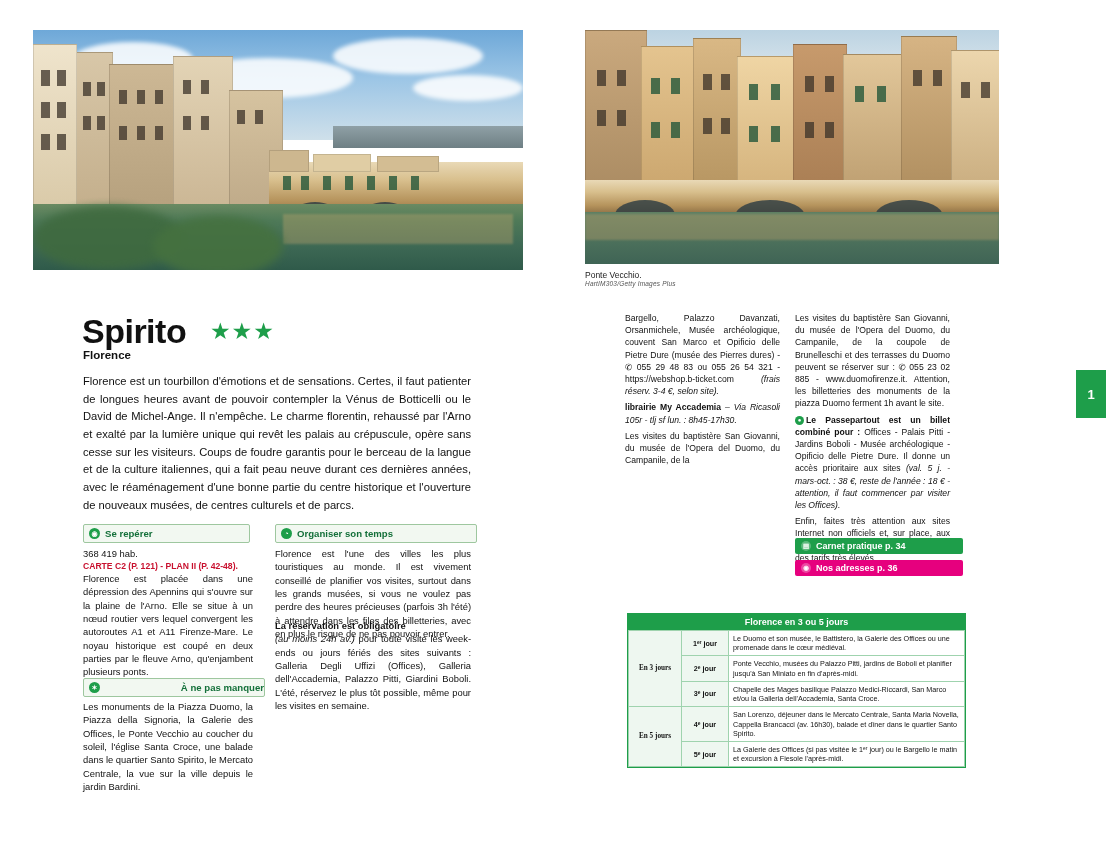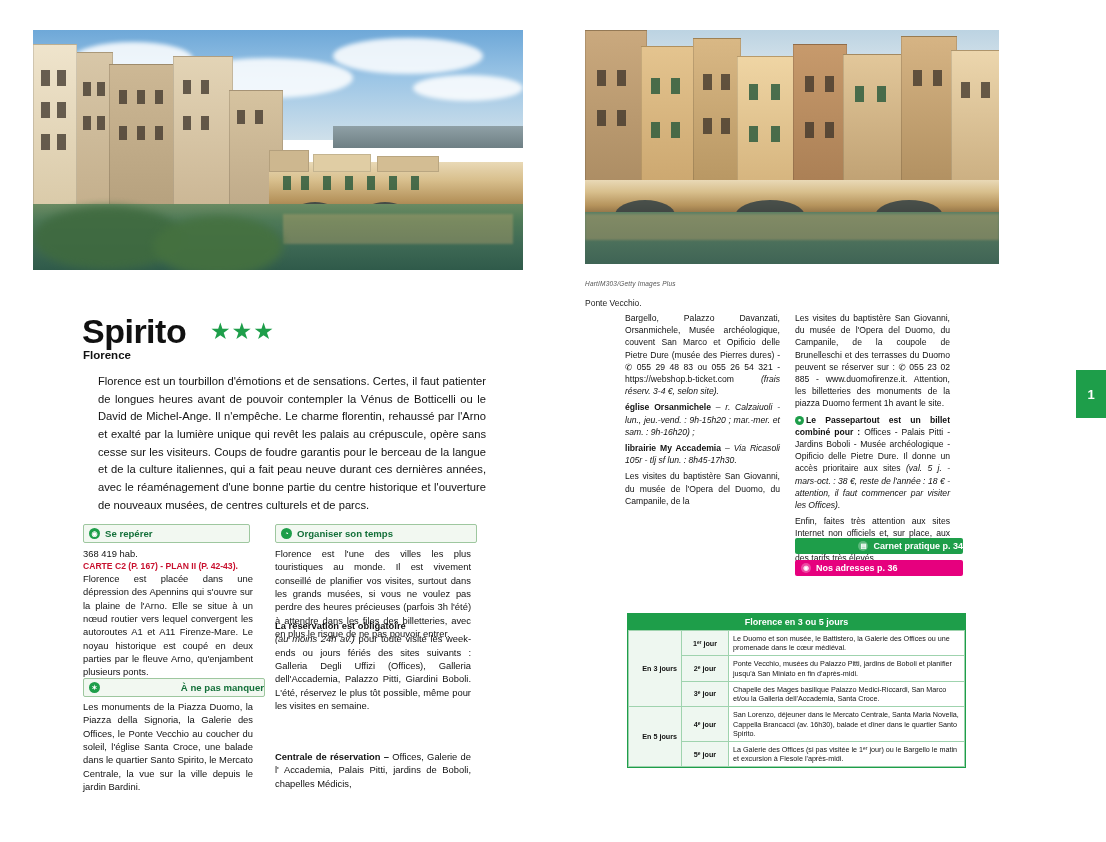--- a/index.html
+++ b/index.html
@@ -36,42 +36,42 @@
     background:linear-gradient(180deg,#e9d9b6 0%,#d8bf8d 35%,#b5935c 75%,#8e7045 100%);
   }
   .bldg{position:absolute;border:1px solid rgba(0,0,0,.12);}
   .win{position:absolute;background:#3b3228;opacity:.75;}
   .shutter{position:absolute;background:#2f5d3e;opacity:.85;}
   .arch{position:absolute;background:#2b3b42;border-radius:50% 50% 0 0;opacity:.8;}
   .refl{position:absolute;opacity:.35;filter:blur(1px);}
 
   .caption{
     position:absolute;left:585px;top:270px;width:420px;
-    font-size:8.5px;color:#222;line-height:1.25;margin-top:28px;
+    font-size:8.5px;color:#222;line-height:1.25;
   }
   .credit{
     position:absolute;left:585px;top:280px;width:420px;
     font-size:6.5px;color:#555;font-style:italic;letter-spacing:.2px;
   }
 
   
   .title{
     position:absolute;left:82px;top:312px;
     font-size:34px;font-weight:bold;letter-spacing:-.5px;color:#111;
   }
   .stars{
     position:absolute;left:210px;top:318px;
     font-size:23px;color:#1e9e4a;letter-spacing:1px;
   }
   .subtitle{
     position:absolute;left:83px;top:349px;
     font-size:11.5px;font-weight:bold;color:#111;
   }
   .intro{
-    position:absolute;left:98px;top:373px;width:388px;
+    position:absolute;left:83px;top:373px;width:388px;
     font-size:11.2px;line-height:1.58;text-align:justify;color:#111;
   }
 
   
   .boxhead{
     position:absolute;height:17px;border:1px solid #9ec79f;
     background:#f2f8f1;border-radius:2px;
     display:flex;align-items:center;gap:5px;padding-left:5px;
     font-size:9.6px;font-weight:bold;color:#14703a;
   }
@@ -122,21 +122,21 @@
   .tbl{position:absolute;left:627px;top:613px;width:337px;border:1px solid #1e9e4a;}
   .tbl-title{
     background:#1e9e4a;color:#fff;font-size:9px;font-weight:bold;
     text-align:center;padding:3px 0;
   }
   table{border-collapse:collapse;width:100%;table-layout:fixed;}
   td{
     border:1px solid #9fd3ae;font-size:7.2px;line-height:1.28;
     padding:3px 4px;vertical-align:middle;color:#111;
   }
-  td.c1{width:44px;text-align:right;font-weight:bold;background:#eef7f0;}
+  td.c1{width:44px;text-align:center;font-weight:bold;background:#eef7f0;font-family:Liberation Serif, serif;}
   td.c2{width:38px;text-align:center;font-weight:bold;background:#eef7f0;}
   td.c3{background:#ffffff;}
 </style>
 </head>
 <body>
 
 <div class="page">
 
   <div class="photo photo-left">
     <div class="sky-grad"></div>
@@ -248,71 +248,63 @@
   <div class="title">Spirito</div>
   <div class="stars">★★★</div>
   <div class="subtitle">Florence</div>
   <div class="intro">Florence est un tourbillon d'émotions et de sensations. Certes, il faut patienter de longues heures avant de pouvoir contempler la Vénus de Botticelli ou le David de Michel-Ange. Il n'empêche. Le charme florentin, rehaussé par l'Arno et exalté par la lumière unique qui revêt les palais au crépuscule, opère sans cesse sur les visiteurs. Coups de foudre garantis pour le berceau de la langue et de la culture italiennes, qui a fait peau neuve durant ces dernières années, avec le réaménagement d'une bonne partie du centre historique et l'ouverture de nouveaux musées, de centres culturels et de parcs.</div>
 
   <div class="boxhead" style="left:83px;top:524px;width:160px;">
     <span class="bullet">◉</span>
     <span>Se repérer</span>
   </div>
   <div class="col-text" style="left:83px;top:547px;width:168px;">368 419 hab.</div>
-  <div class="col-text red" style="left:83px;top:560px;width:175px;font-size:8.6px;">CARTE C2 (P. 167) - PLAN II (P. 42-43).</div>
+  <div class="col-text red" style="left:83px;top:560px;width:175px;font-size:8.6px;">CARTE C2 (P. 121) - PLAN II (P. 42-48).</div>
   <div class="col-text" style="left:83px;top:572px;width:170px;">Florence est placée dans une dépression des Apennins qui s'ouvre sur la plaine de l'Arno. Elle se situe à un nœud routier vers lequel convergent les autoroutes A1 et A11 Firenze-Mare. Le noyau historique est coupé en deux parties par le fleuve Arno, qu'enjambent plusieurs ponts.</div>
 
   <div class="boxhead" style="left:83px;top:678px;width:175px;justify-content:space-between;">
     <span class="bullet">✶</span>
     <span>À ne pas manquer</span>
   </div>
   <div class="col-text" style="left:83px;top:700px;width:170px;">Les monuments de la Piazza Duomo, la Piazza della Signoria, la Galerie des Offices, le Ponte Vecchio au coucher du soleil, l'église Santa Croce, une balade dans le quartier Santo Spirito, le Mercato Centrale, la vue sur la ville depuis le jardin Bardini.</div>
 
   <div class="boxhead" style="left:275px;top:524px;width:195px;">
     <span class="bullet">◔</span>
     <span>Organiser son temps</span>
   </div>
   <div class="col-text" style="left:275px;top:547px;width:196px;">Florence est l'une des villes les plus touristiques au monde. Il est vivement conseillé de planifier vos visites, surtout dans les grands musées, si vous ne voulez pas perdre des heures précieuses (parfois 3h l'été) à attendre dans les files des billetteries, avec en plus le risque de ne pas pouvoir entrer.</div>
   <div class="col-text" style="left:275px;top:619px;width:196px;">
     <span class="bold">La réservation est obligatoire</span><br>
     <span class="ital">(au moins 24h av.)</span>
     <span>pour toute visite les week-ends ou jours fériés des sites suivants : Galleria Degli Uffizi (Offices), Galleria dell'Accademia, Palazzo Pitti, Giardini Boboli. L'été, réservez le plus tôt possible, même pour les visites en semaine.</span>
   </div>
-  <div class="col-text" style="left:275px;top:750px;width:196px;">
-    <span class="bold">Centrale de réservation –</span>
-    <span>Offices, Galerie de l' Accademia, Palais Pitti, jardins de Boboli, chapelles Médicis,</span>
-  </div>
 
   <div class="rcol" style="left:625px;top:312px;width:155px;">
     <p>
       <span>Bargello, Palazzo Davanzati, Orsanmichele, Musée archéologique, couvent San Marco et Opificio delle Pietre Dure (musée des Pierres dures) - ✆ 055 29 48 83 ou 055 26 54 321 - https://webshop.b-ticket.com</span>
       <span class="ital">(frais réserv. 3-4 €, selon site).</span>
-    </p>
-    <p>
-      <span class="bold">église Orsanmichele</span>
-      <span class="ital">– r. Calzaiuoli - lun., jeu.-vend. : 9h-15h20 ; mar.-mer. et sam. : 9h-16h20) ;</span>
     </p>
     <p>
       <span class="bold">librairie My Accademia</span>
       <span class="ital">– Via Ricasoli 105r - tlj sf lun. : 8h45-17h30.</span>
     </p>
     <p>Les visites du baptistère San Giovanni, du musée de l'Opera del Duomo, du Campanile, de la</p>
   </div>
 
   <div class="rcol" style="left:795px;top:312px;width:155px;">
     <p>Les visites du baptistère San Giovanni, du musée de l'Opera del Duomo, du Campanile, de la coupole de Brunelleschi et des terrasses du Duomo peuvent se réserver sur : ✆ 055 23 02 885 - www.duomofirenze.it. Attention, les billetteries des monuments de la piazza Duomo ferment 1h avant le site.</p>
     <p>
       <span class="pin">●</span><span class="bold">Le Passepartout est un billet combiné pour :</span>
       <span>Offices - Palais Pitti - Jardins Boboli - Musée archéologique - Opificio delle Pietre Dure. Il donne un accès prioritaire aux sites</span>
       <span class="ital">(val. 5 j. - mars-oct. : 38 €, reste de l'année : 18 € - attention, il faut commencer par visiter les Offices).</span>
     </p>
     <p>Enfin, faites très attention aux sites Internet non officiels et, sur place, aux revendeurs à la sauvette qui pratiquent des tarifs très élevés.</p>
   </div>
 
-  <div class="banner banner-green" style="left:795px;top:538px;width:162px;justify-content:flex-end;">
+  <div class="banner banner-green" style="left:795px;top:538px;width:162px;">
     <span class="ic">▤</span>
     <span>Carnet pratique p. 34</span>
   </div>
   <div class="banner banner-pink" style="left:795px;top:560px;width:162px;">
     <span class="ic">◉</span>
     <span>Nos adresses p. 36</span>
   </div>
 
   <div class="sidetab">
     <span>1</span>

